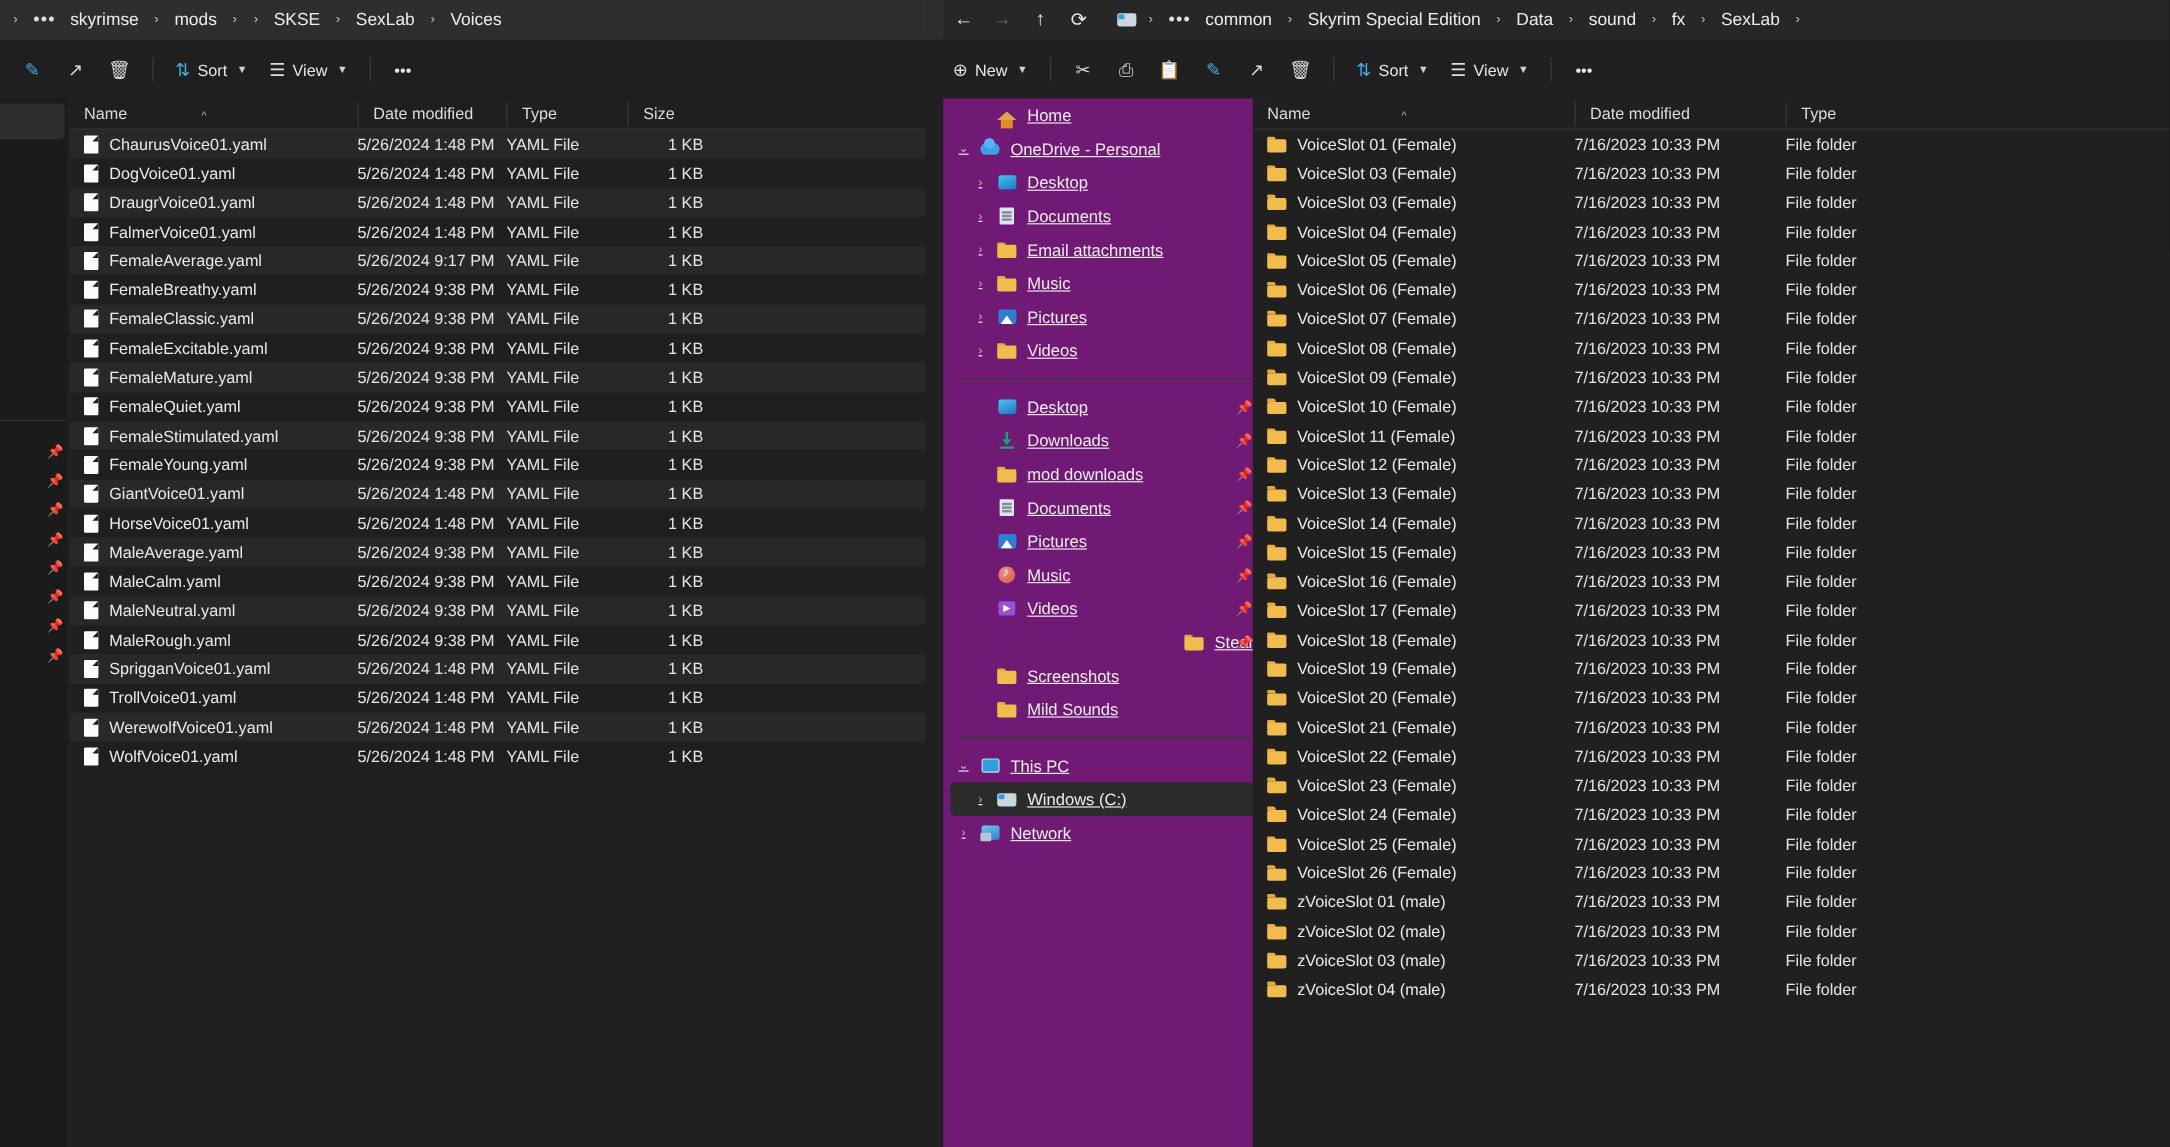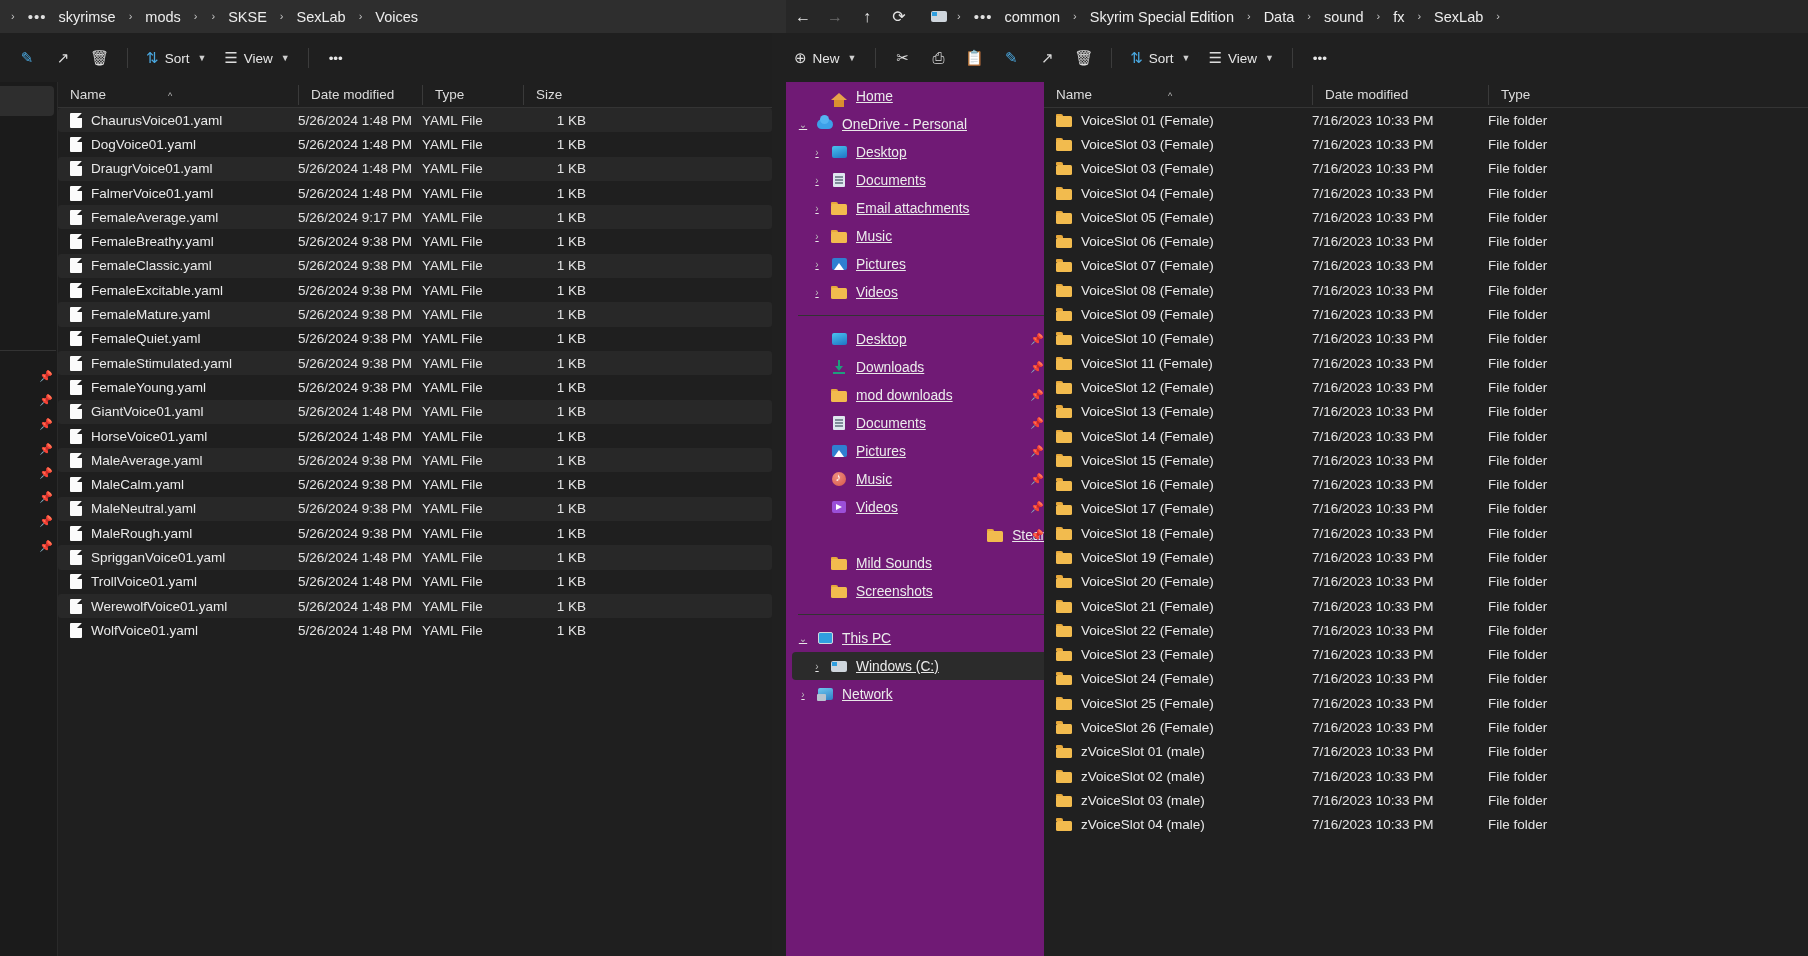--- a/index.html
+++ b/index.html
@@ -666,28 +666,28 @@
             <span class="ic-folder"></span>
           </span>
           <span class="nav-lbl">Steam</span>
           <span class="nav-pin" style="transform:none;font-size:11px;">📌</span>
         </div>
         <div class="navitem" style="padding-left: 14px;">
           <span class="nav-exp"></span>
           <span class="nav-ico">
             <span class="ic-folder"></span>
           </span>
+          <span class="nav-lbl">Screenshots</span>
+        </div>
+        <div class="navitem" style="padding-left: 14px;">
+          <span class="nav-exp"></span>
+          <span class="nav-ico">
+            <span class="ic-folder"></span>
+          </span>
           <span class="nav-lbl">Mild Sounds</span>
-        </div>
-        <div class="navitem" style="padding-left: 14px;">
-          <span class="nav-exp"></span>
-          <span class="nav-ico">
-            <span class="ic-folder"></span>
-          </span>
-          <span class="nav-lbl">Screenshots</span>
         </div>
         <div class="nav-sep"></div>
         <div class="navitem" style="padding-left: 0px;">
           <span class="nav-exp">⌄</span>
           <span class="nav-ico">
             <span class="ic-pc"></span>
           </span>
           <span class="nav-lbl">This PC</span>
         </div>
         <div class="navitem sel" style="padding-left: 14px;">

